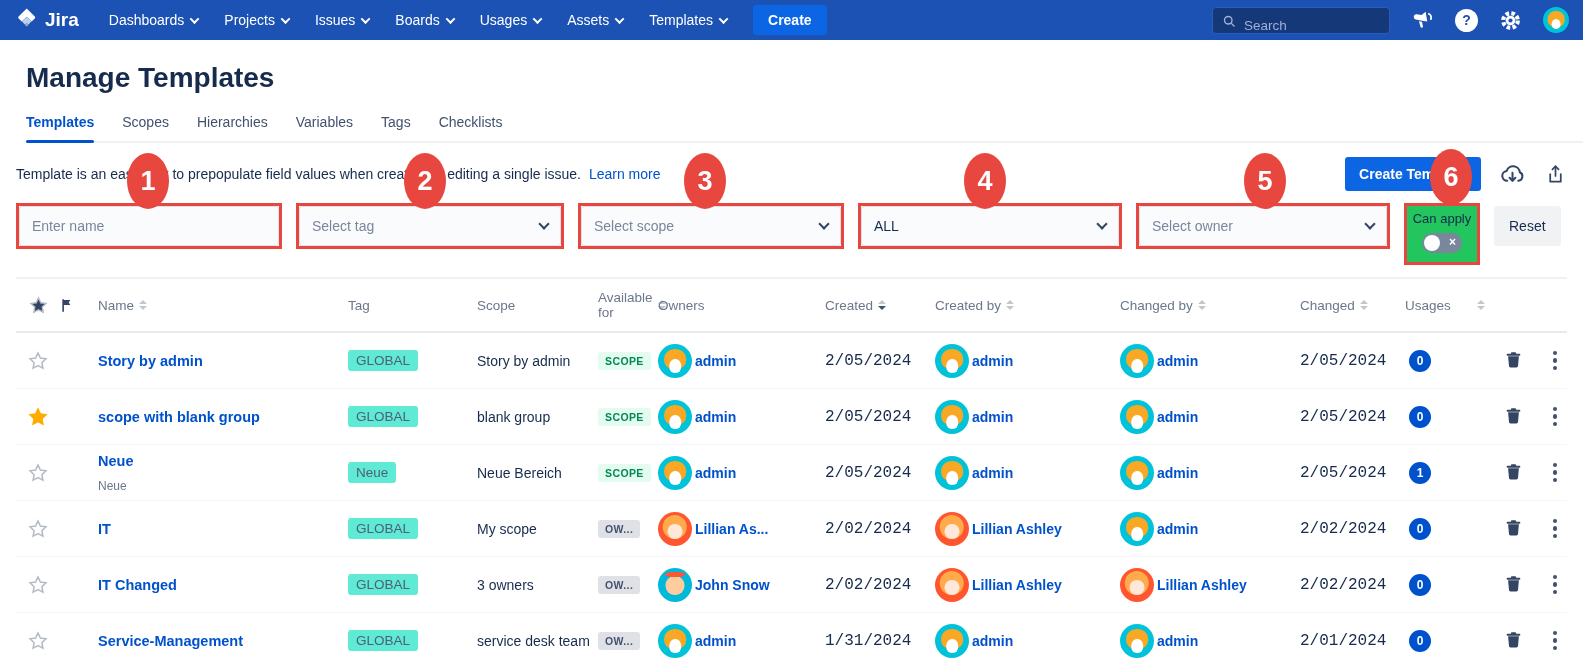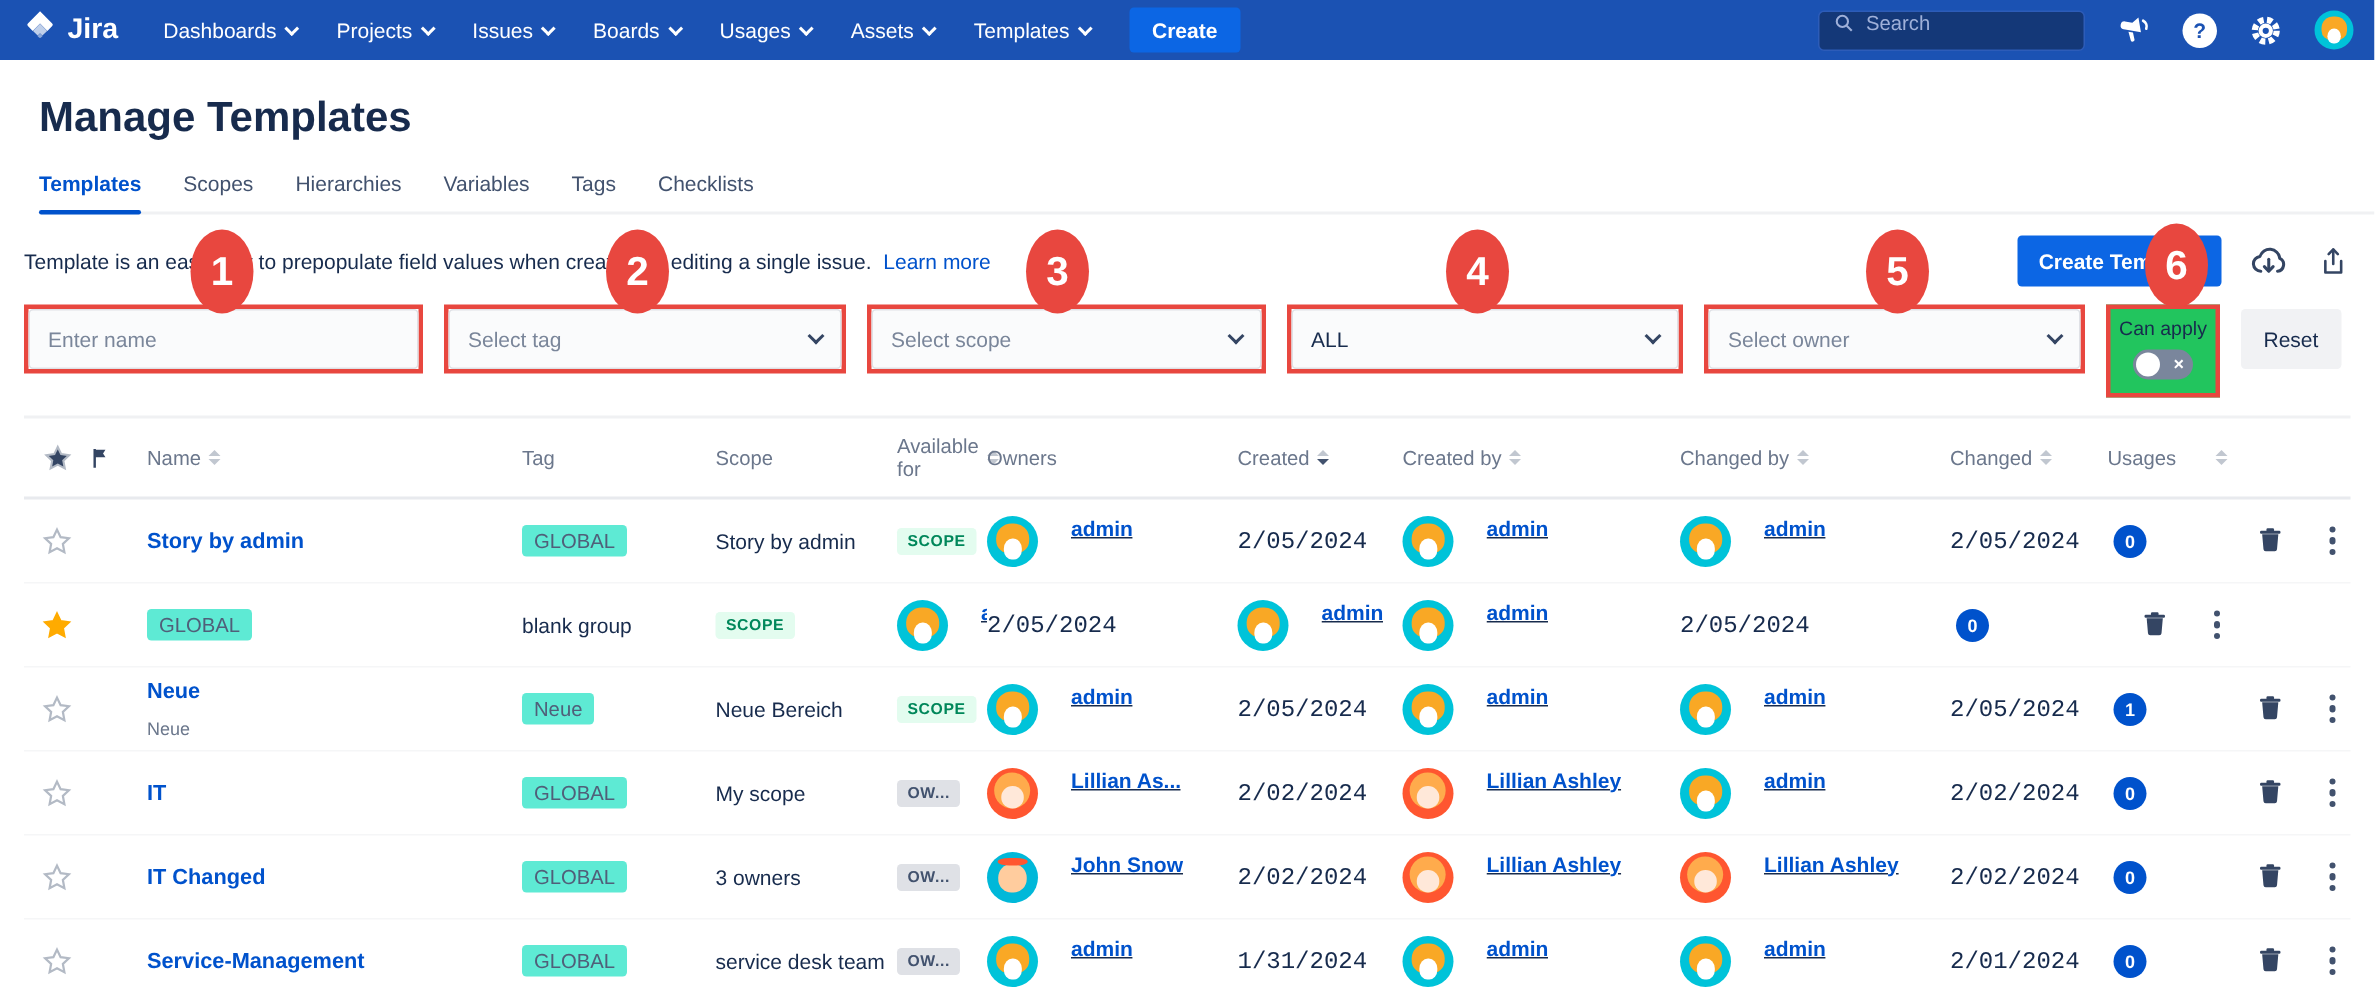--- a/index.html
+++ b/index.html
@@ -7,21 +7,21 @@
   body { background:#fff; font-family:"Liberation Sans", sans-serif; overflow:hidden; position:relative; color:#172b4d; }
 
   
   .nav { height:40px; background:#1b52b3; display:flex; align-items:center; padding:0 14px; gap:8px; }
   .brand { display:flex; align-items:center; gap:7px; color:#fff; font-size:19px; font-weight:bold; margin-right:22px; }
   .nav-items { display:flex; align-items:center; gap:26px; }
   .nav-item { display:flex; align-items:center; gap:7px; color:#fff; font-size:14px; cursor:pointer; }
   .chev { width:7px; height:7px; border-right:2px solid #fff; border-bottom:2px solid #fff; transform:rotate(45deg) translate(-1px,-1px); }
   .create-btn { background:#0c66e4; color:#fff; font-size:14px; font-weight:bold; border:none; border-radius:3px; padding:7px 15px; margin-left:18px; cursor:pointer; }
   .nav-right { margin-left:auto; display:flex; align-items:center; gap:20px; }
-  .search-box { background:#143878; border:1px solid #2d5cb8; border-radius:4px; height:27px; width:178px; display:flex; align-items:flex-start; gap:7px; padding:0 9px; }
+  .search-box { background:#143878; border:1px solid #2d5cb8; border-radius:4px; height:27px; width:178px; display:flex; align-items:flex-end; gap:7px; padding:0 9px; }
   .search-box input { background:transparent; border:none; outline:none; color:#dce6f9; font-size:13.5px; width:120px; font-family:inherit; }
   .search-box input::placeholder { color:#9fb0d9; }
   .help-circle { width:23px; height:23px; background:#fff; border-radius:50%; color:#1b52b3; font-weight:bold; font-size:14px; display:flex; align-items:center; justify-content:center; }
 
   
   .avatar { width:34px; height:34px; border-radius:50%; position:relative; overflow:hidden; flex:none; }
   .avatar.sm { width:26px; height:26px; }
   .avatar--dog { background:#00c3d9; }
   .avatar--dog::before { content:""; position:absolute; left:50%; top:16%; transform:translateX(-50%); width:64%; height:60%; background:#f9a825; border-radius:48% 48% 42% 42%; }
   .avatar--dog::after { content:""; position:absolute; left:50%; top:46%; transform:translateX(-50%); width:34%; height:40%; background:#fff; border-radius:50% 50% 46% 46%; }
@@ -86,21 +86,21 @@
   .star-cell.star--on svg path { fill:#ffab00; stroke:#ffab00; }
   .head-star svg path { fill:#344563; }
   .name-link { color:#0052cc; font-weight:bold; font-size:14.5px; text-decoration:none; cursor:pointer; }
   .row-subtitle { color:#6b778c; font-size:12px; margin-top:9px; }
   .row-subtitle:empty { display:none; }
   .tag-badge { display:inline-block; background:#5eead4; color:#505f79; font-size:13.5px; padding:3px 8px; border-radius:3px; }
   .scope-text { font-size:14px; color:#172b4d; padding-right:8px; }
   .avail-badge { display:inline-block; font-size:10.5px; font-weight:bold; letter-spacing:.4px; padding:3px 7px; border-radius:3px; }
   .badge--scope { background:#e3fcef; color:#00875a; }
   .badge--owner { background:#dfe1e6; color:#42526e; }
-  .person { display:flex; gap:22px; min-width:0;text-decoration:underline; }
+  .person { display:flex; align-items:center; gap:3px; min-width:0; }
   .person a { color:#0052cc; font-size:14px; font-weight:bold; text-decoration:none; white-space:nowrap; overflow:hidden; text-overflow:ellipsis; cursor:pointer; }
   .date-text { font-size:16px; color:#172b4d;font-family:Liberation Mono, monospace; }
   .usage-badge { width:22px; height:22px; border-radius:50%; background:#0052cc; color:#fff; font-size:12px; font-weight:bold; display:flex; align-items:center; justify-content:center; margin-left:4px; }
   .actions { display:flex; align-items:center; gap:28px; justify-content:flex-end; padding-right:8px; }
   .dots { display:flex; flex-direction:column; gap:3px; cursor:pointer; padding:2px; }
   .dots i { width:4.5px; height:4.5px; border-radius:50%; background:#42526e; }
 </style>
 </head>
 <body>
 
@@ -378,20 +378,24 @@
     </div>
   </div>
 
   <div class="trow item">
     <div class="star-cell star--on">
       <svg width="20" height="20" viewBox="0 0 24 24">
             <path d="M12 2.5l2.9 6 6.6.9-4.8 4.6 1.2 6.5L12 17.4 6.1 20.5l1.2-6.5L2.5 9.4l6.6-.9Z"></path>
           </svg>
     </div>
     <div></div>
+    <div>
+      <a class="name-link">scope with blank group</a>
+      
+    </div>
     <div><span class="tag-badge">GLOBAL</span></div>
     <div class="scope-text">blank group</div>
     <div><span class="avail-badge badge--scope">SCOPE</span></div>
     <div class="person">
       <span class="avatar avatar--dog"></span>
       <a>admin</a>
     </div>
     <div class="date-text">2/05/2024</div>
     <div class="person">
       <span class="avatar avatar--dog"></span>

